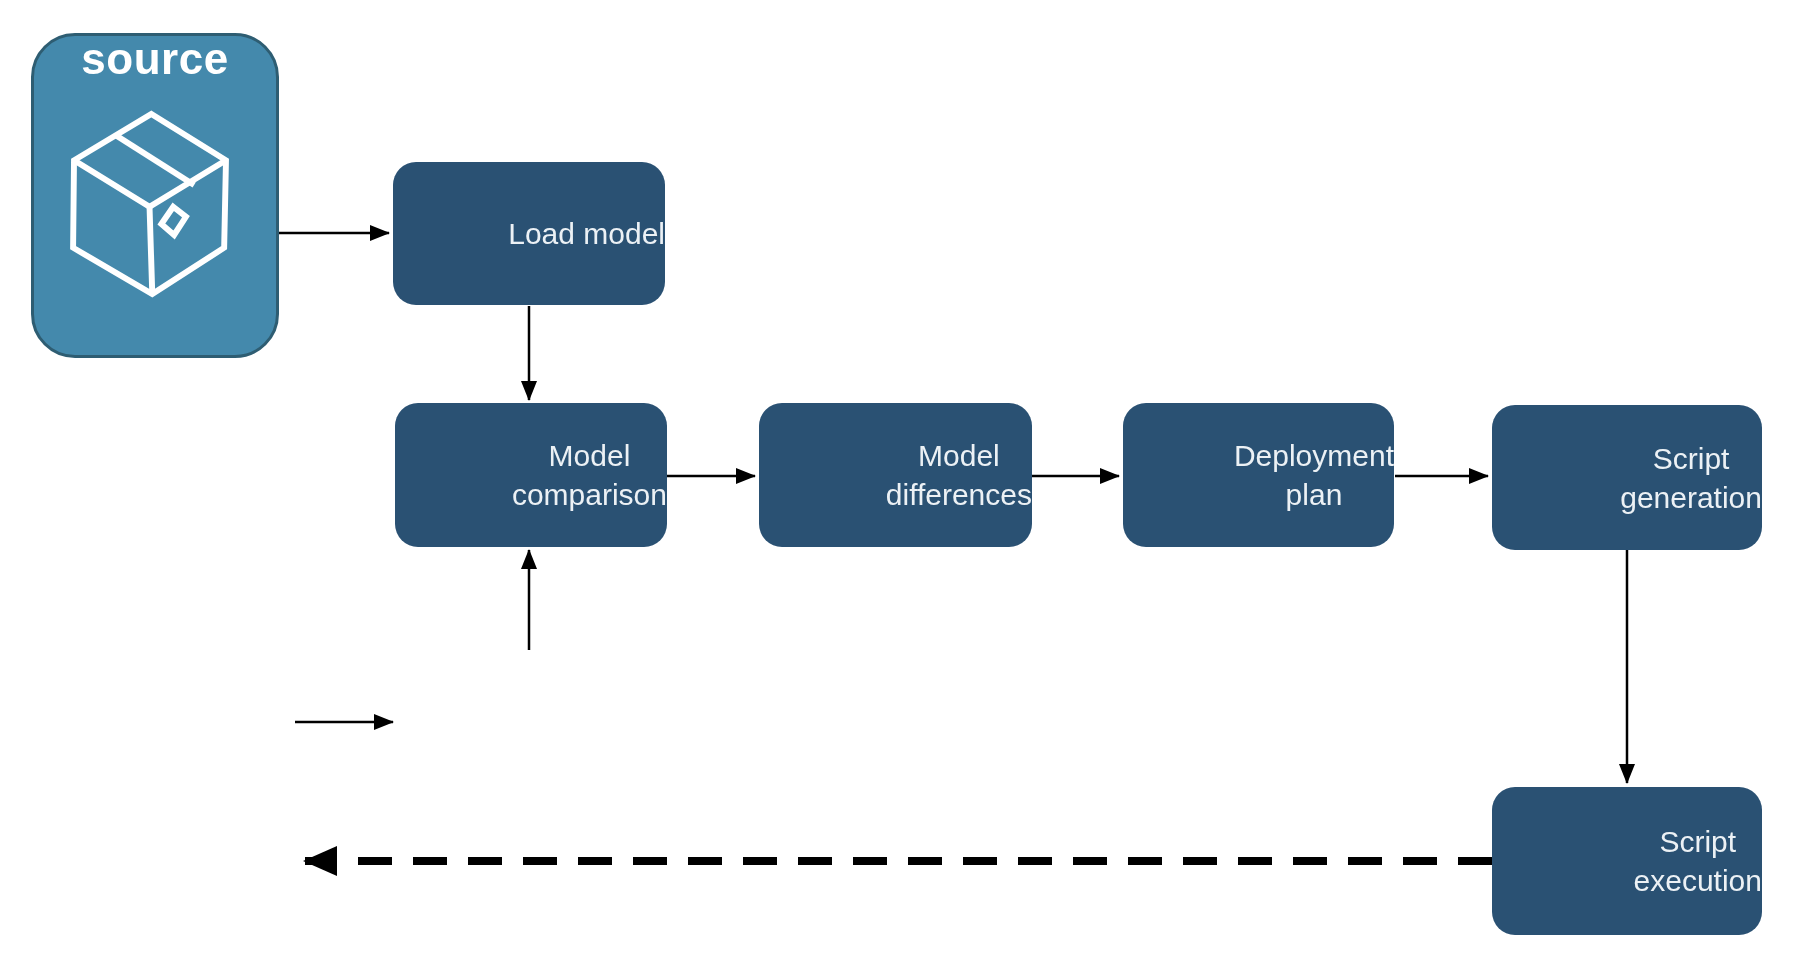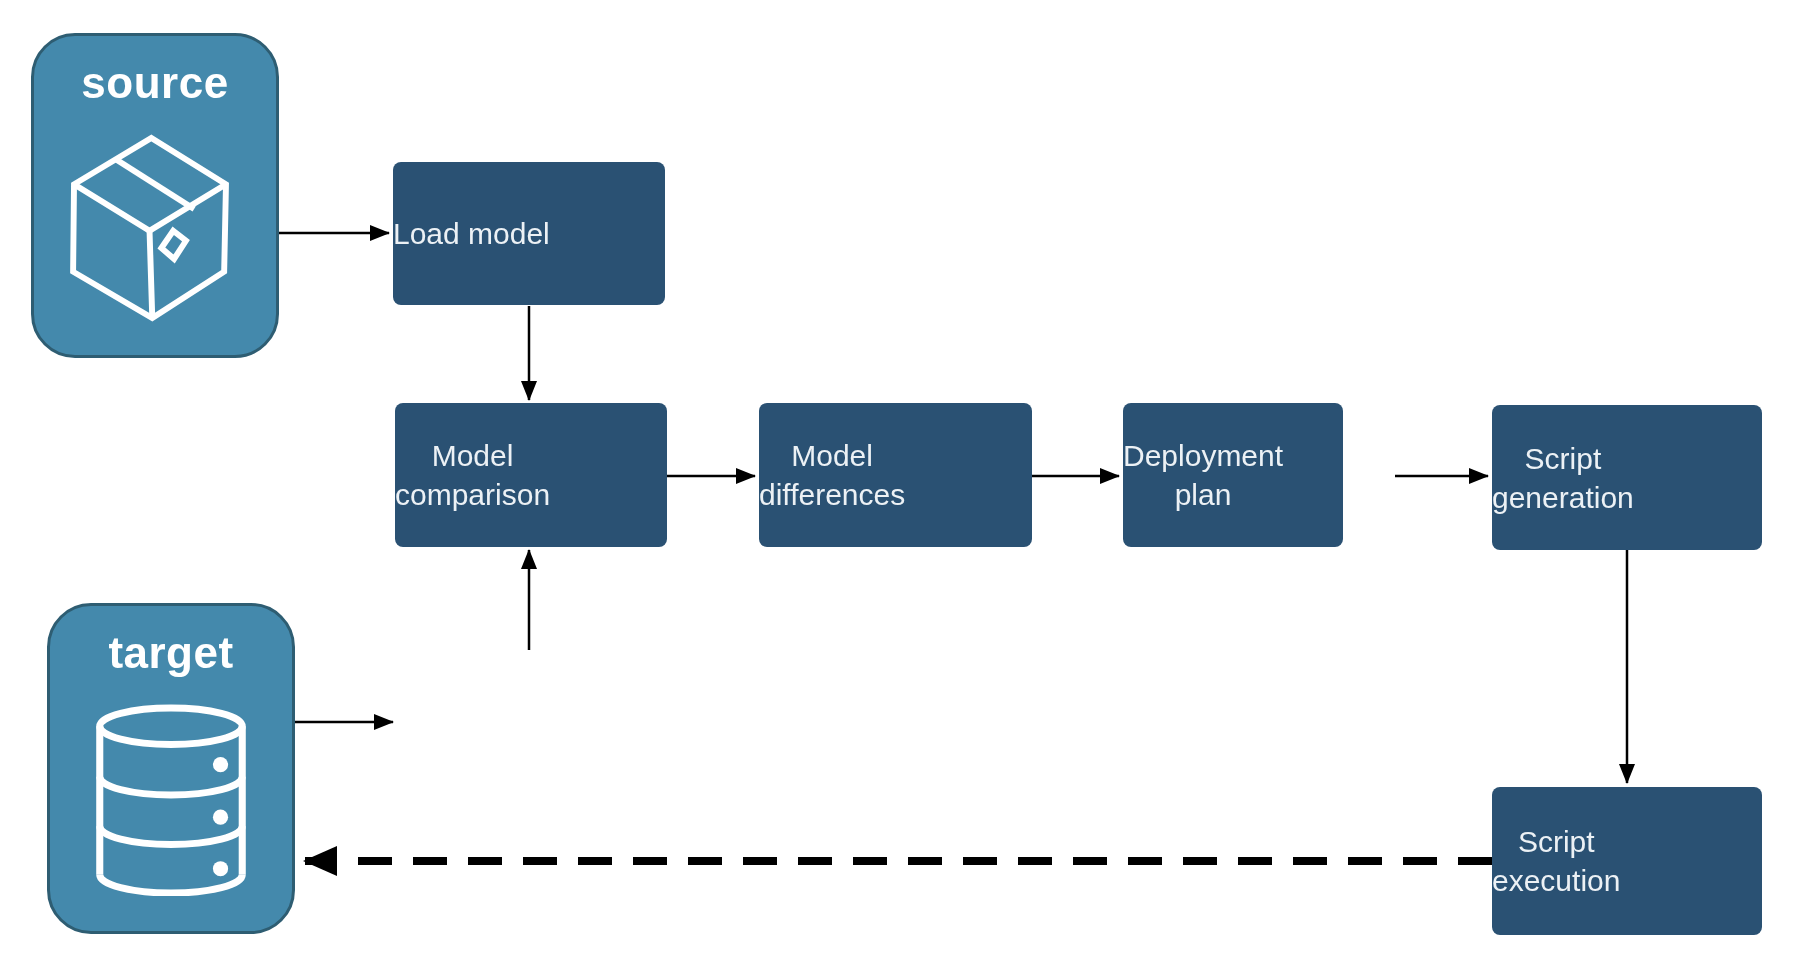--- a/index.html
+++ b/index.html
@@ -3,40 +3,40 @@
 <meta charset="utf-8">
 <style>
   html,body{margin:0;padding:0;background:#fff;}
   .canvas{
     position:relative;width:1800px;height:959px;background:#ffffff;overflow:hidden;
     font-family:"Liberation Sans", sans-serif;
   }
   .edges{position:absolute;left:0;top:0;width:1800px;height:959px;pointer-events:none;}
 
   .node{
-    position:absolute;background:#2a5173;border-radius:8px;
-    display:flex;align-items:center;justify-content:flex-start;text-align:center;
+    position:absolute;background:#2a5173;border-radius:23px;
+    display:flex;align-items:center;justify-content:flex-end;text-align:center;
     color:#ecf1f5;font-size:30px;line-height:39px;white-space:pre-line;
   }
   .node-load-model{left:393px;top:162px;width:272px;height:143px;}
   .node-model-comparison{left:395px;top:403px;width:272px;height:144px;}
   .node-model-differences{left:759px;top:403px;width:273px;height:144px;}
-  .node-deployment-plan{left:1123px;top:403px;width:220px;height:144px;}
+  .node-deployment-plan{left:1123px;top:403px;width:271px;height:144px;}
   .node-script-generation{left:1492px;top:405px;width:270px;height:145px;}
   .node-reverse-engineer{left:397px;top:650px;width:268px;height:144px;}
   .node-script-execution{left:1492px;top:787px;width:270px;height:148px;}
 
   .entity{
     position:absolute;background:#4489ac;border:3px solid #2e5d72;border-radius:44px;
     box-sizing:border-box;display:flex;flex-direction:column;align-items:center;
   }
   .entity-source{left:31px;top:33px;width:248px;height:325px;}
   .entity-target{left:47px;top:603px;width:248px;height:331px;}
   .entity-label{
-    color:#ffffff;font-weight:800;font-size:44px;line-height:46px;margin-top:24px;
+    color:#ffffff;font-weight:800;font-size:44px;line-height:46px;
     letter-spacing:0.5px;
   }
   .entity-icon{display:block;}
   .entity-source .entity-icon{margin-top:16px;}
   .entity-target .entity-icon{margin-top:28px;}
 </style>
 </head>
 <body>
 
 <div class="canvas">
@@ -69,38 +69,20 @@
       <g fill="none" stroke="#ffffff" stroke-width="6.5" stroke-linejoin="miter">
         <polygon points="96,6 178,57 176,153 97,204 10,153 11,57"></polygon>
         <polyline points="11,57 94,108 178,57"></polyline>
         <line x1="94" y1="108" x2="97" y2="204"></line>
         <line x1="56" y1="29" x2="143" y2="84"></line>
         <polygon points="120,108 134,119 121,139 107,127"></polygon>
       </g>
     </svg>
   </div>
 
-  <div class="entity entity-target">
-    <div class="entity-label">target</div>
-    <svg class="entity-icon" width="150" height="192" viewBox="0 0 148 190">
-      <g fill="none" stroke="#ffffff" stroke-width="7">
-        <ellipse cx="74" cy="22" rx="70.5" ry="18"></ellipse>
-        <line x1="3.5" y1="22" x2="3.5" y2="169"></line>
-        <line x1="144.5" y1="22" x2="144.5" y2="169"></line>
-        <path d="M3.5,169 a70.5,18 0 0 0 141,0"></path>
-        <path d="M3.5,72 a70.5,18 0 0 0 141,0"></path>
-        <path d="M3.5,121 a70.5,18 0 0 0 141,0"></path>
-      </g>
-      <g fill="#ffffff">
-        <circle cx="123" cy="60" r="7.5"></circle>
-        <circle cx="123" cy="112" r="7.5"></circle>
-        <circle cx="123" cy="163" r="7.5"></circle>
-      </g>
-    </svg>
-  </div>
 
   <div class="node node-load-model">
     <span>Load model</span>
   </div>
   <div class="node node-model-comparison">
     <span>Model
 comparison</span>
   </div>
   <div class="node node-model-differences">
     <span>Model

